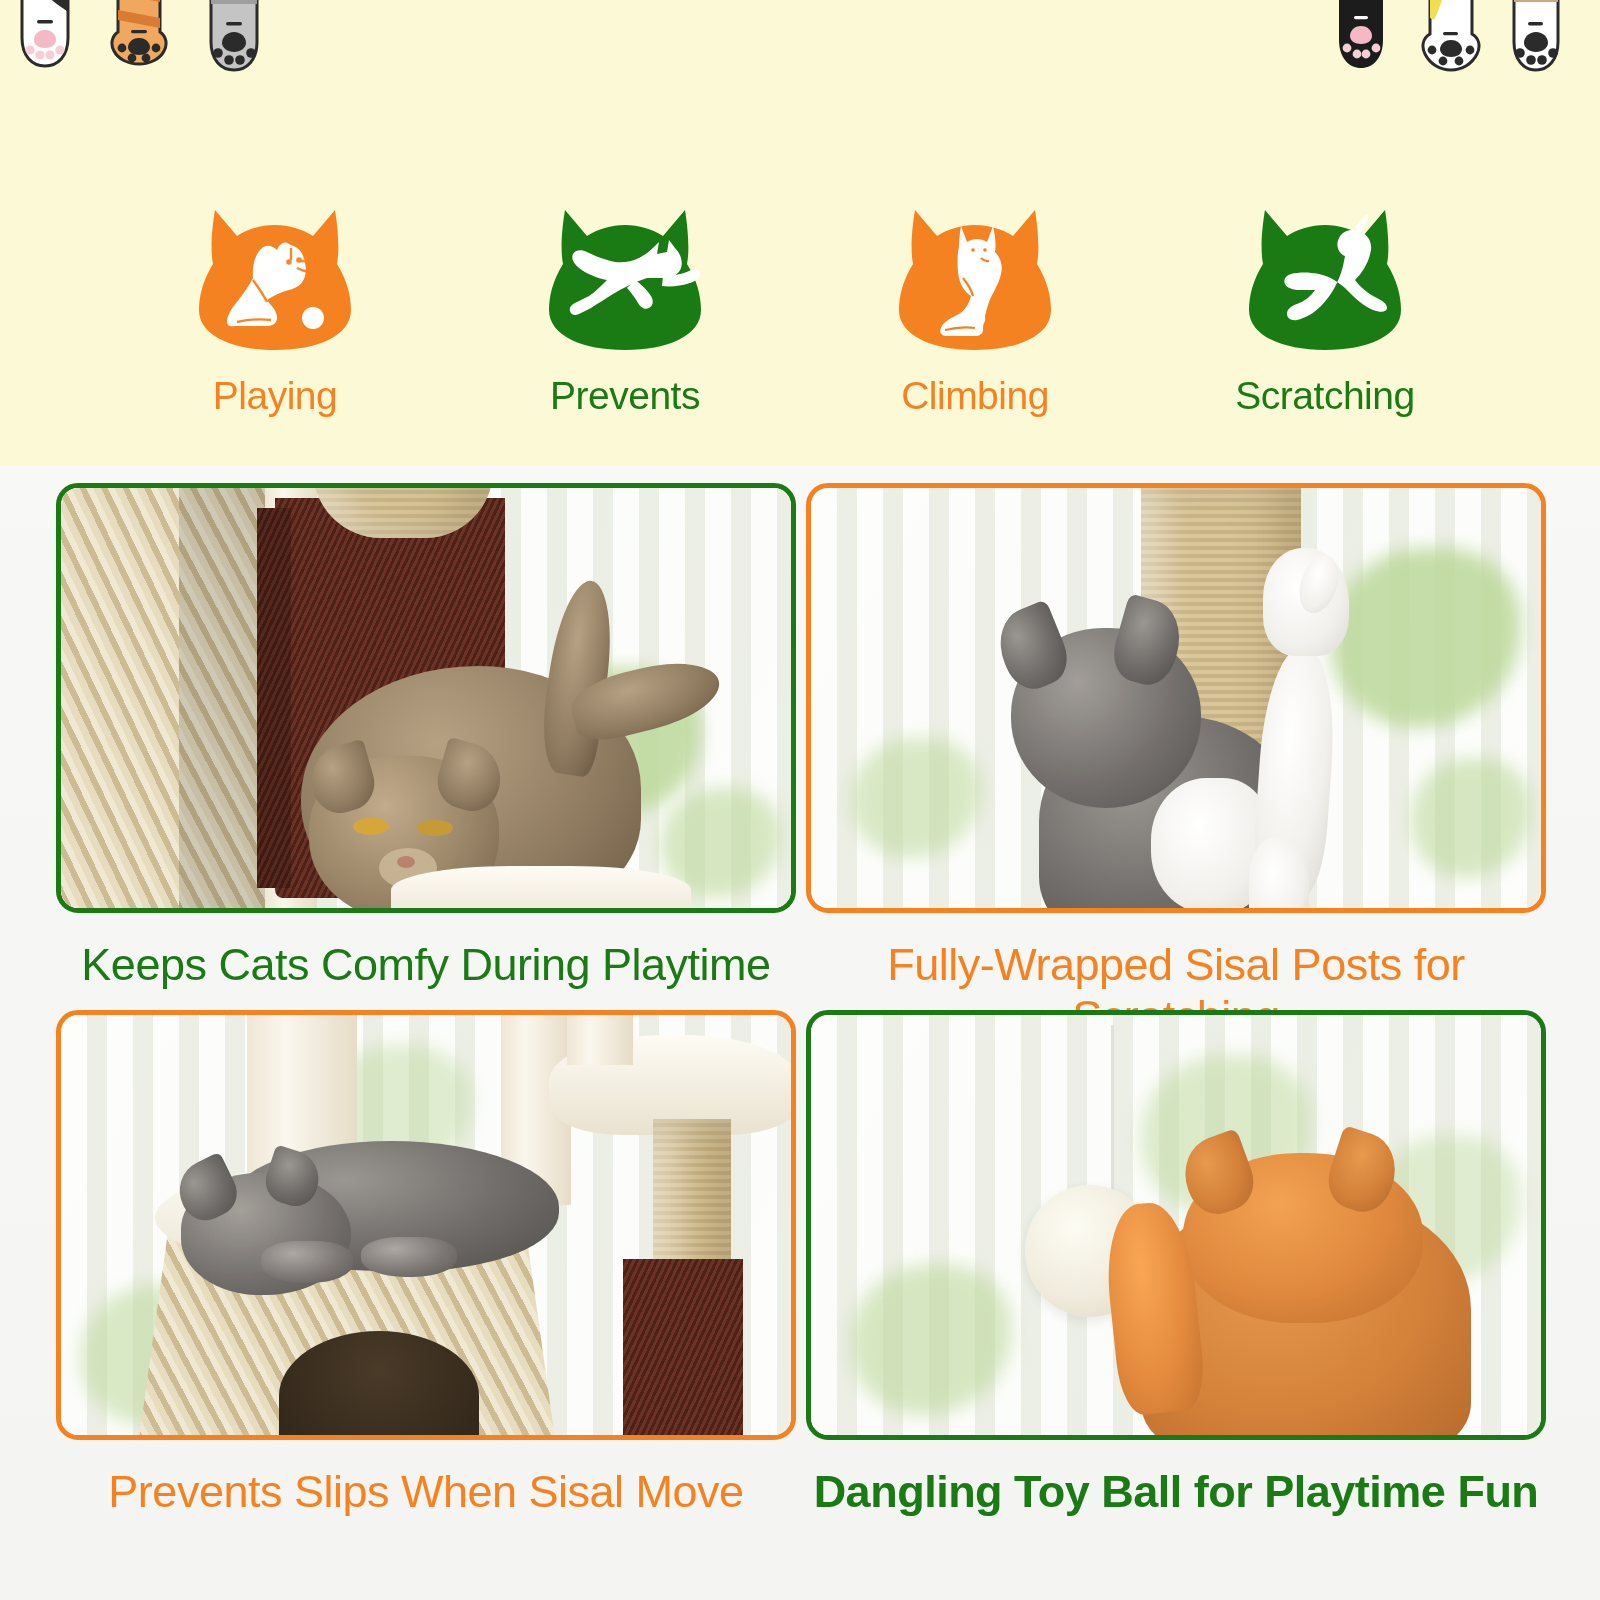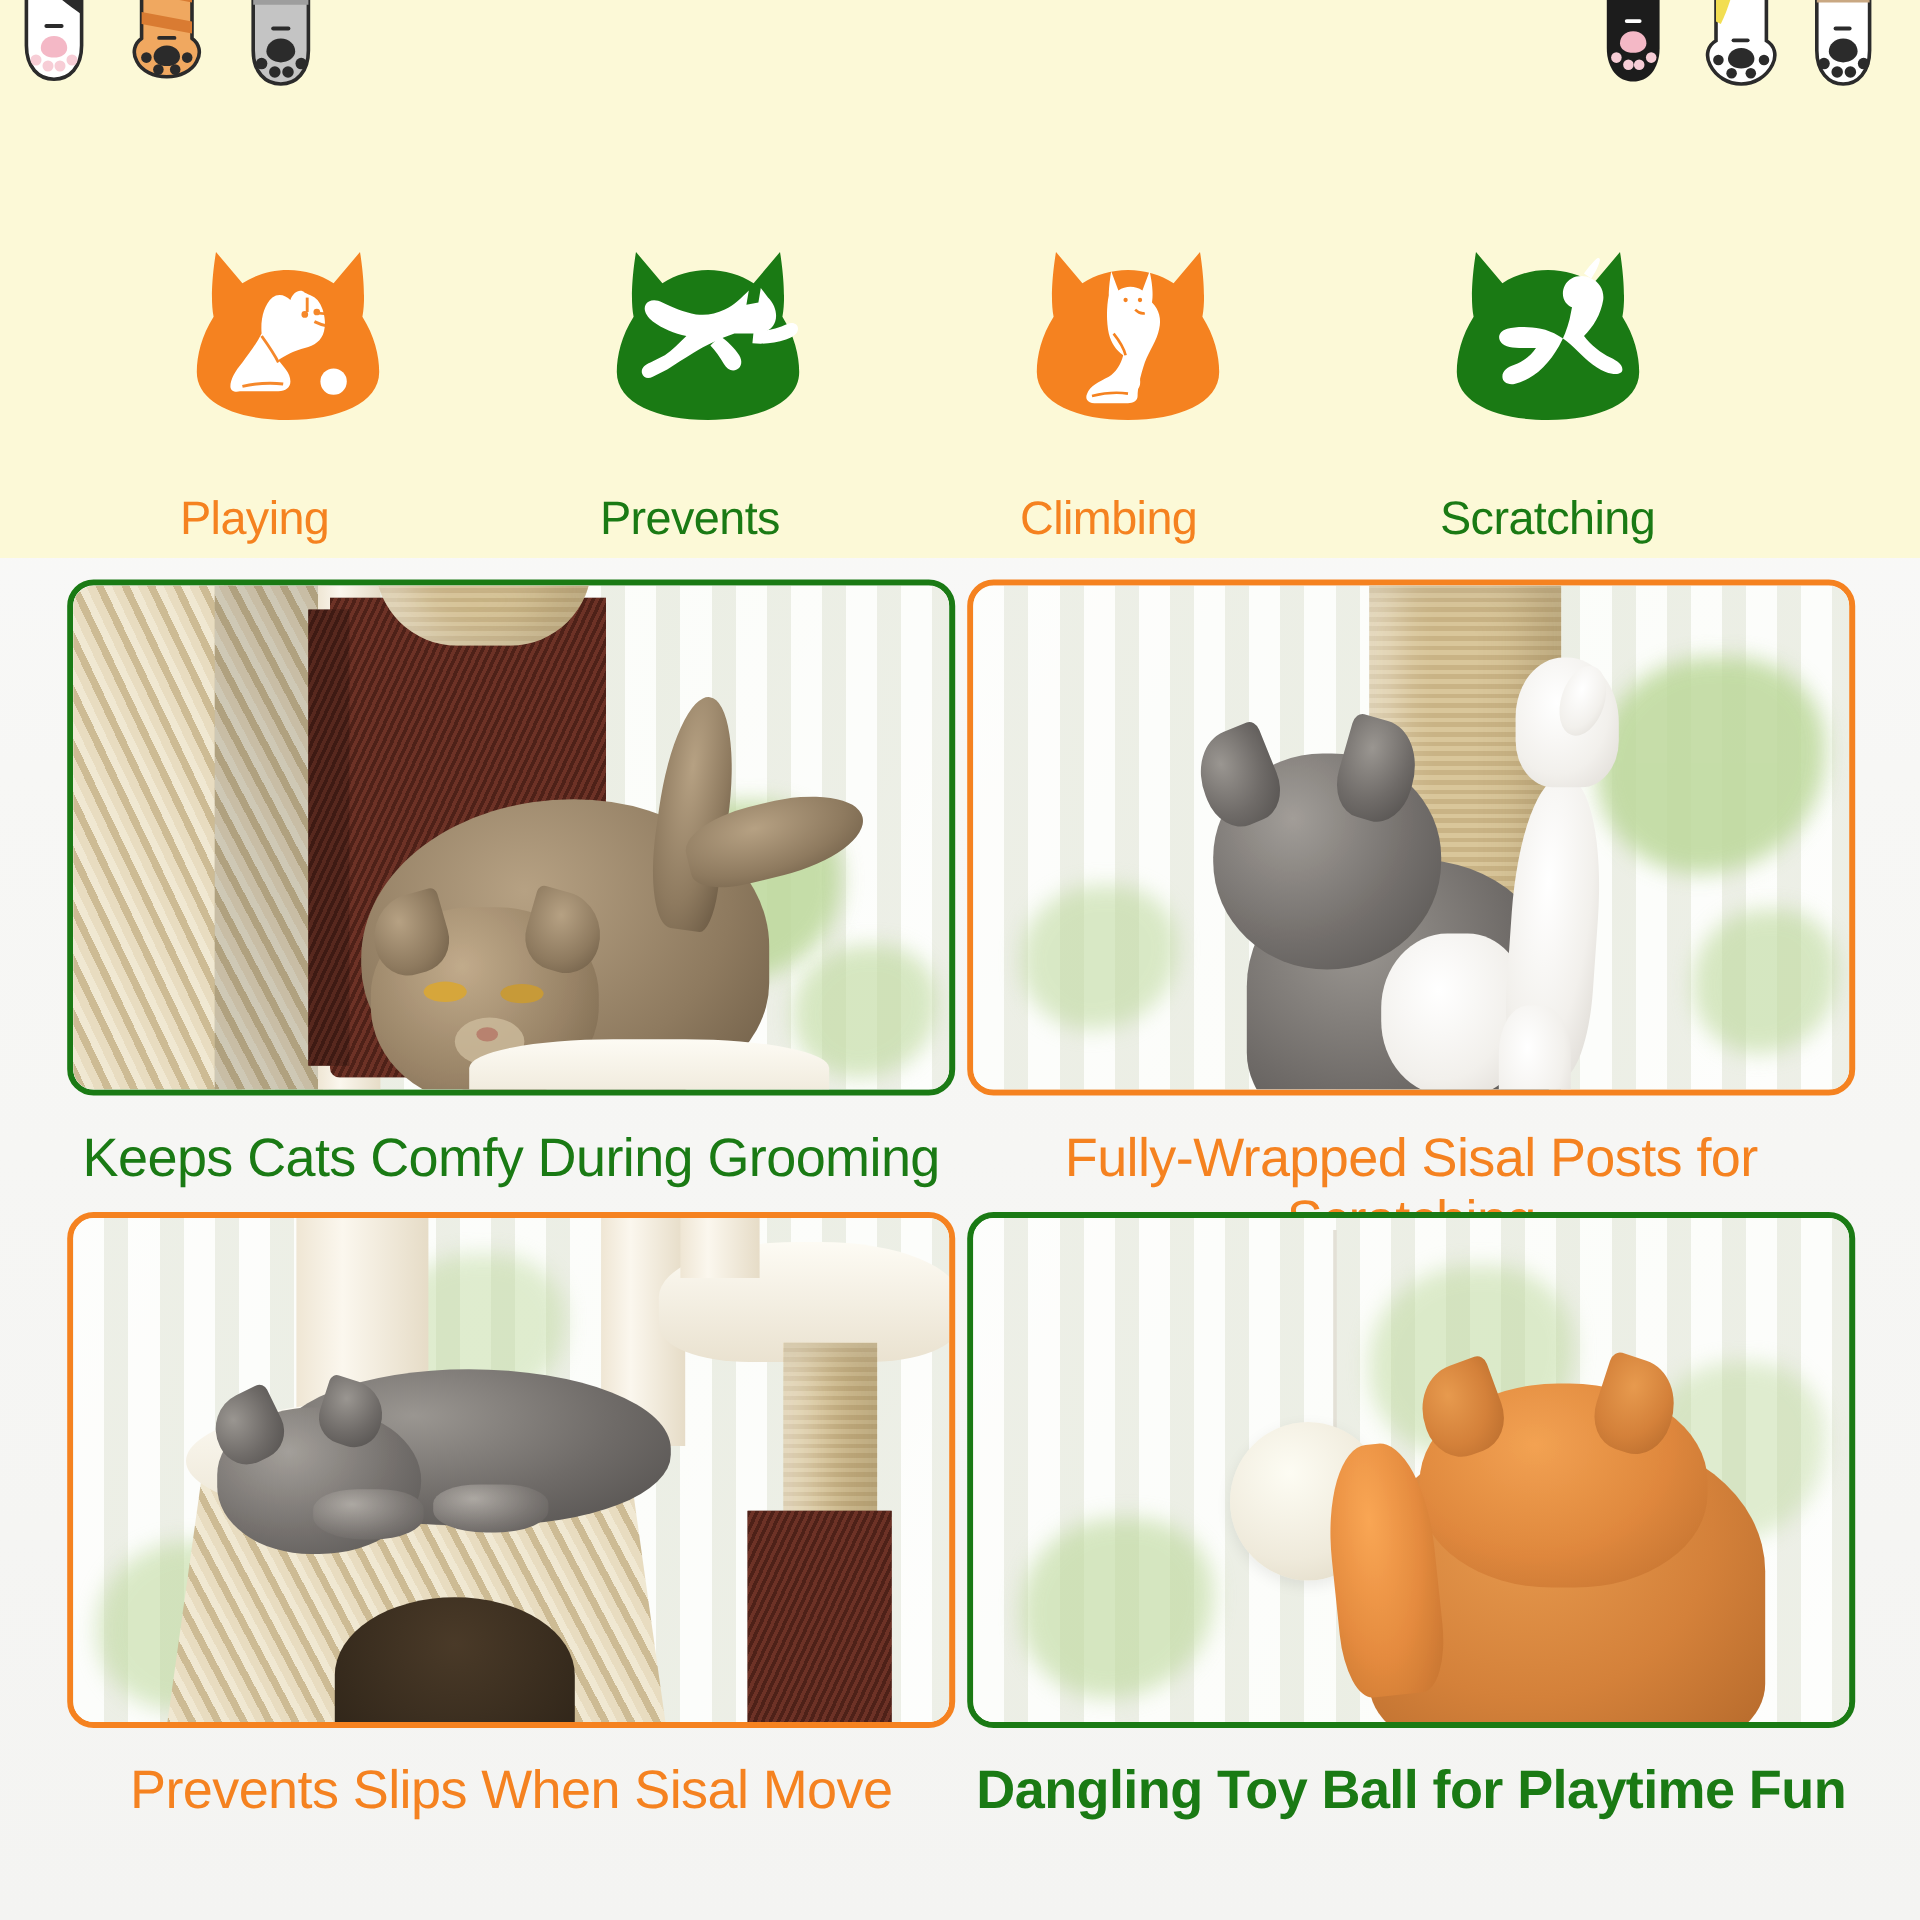--- a/index.html
+++ b/index.html
@@ -60,21 +60,21 @@
     position: absolute;
     left: 150px; top: 196px;
     width: 1300px;
     display: flex;
     justify-content: space-between;
   }
   .feature {
     width: 250px;
     display: flex;
     flex-direction: column;
-    gap: 37px;
+    align-items: center;
   }
   .feature-icon { width: 180px; height: 160px; display: block; }
   .feature-label {
     margin-top: 18px;
     font-size: 39px;
     font-family: "Liberation Sans", sans-serif;
     letter-spacing: -0.5px;
   }
   .lbl-orange { color: #f58220; }
   .lbl-green  { color: #1a7a14; }
@@ -353,21 +353,21 @@
 
           <div style="position:absolute; left:318px; top:360px; width:58px; height:40px; border-radius:50%; background:#cdbb9c; opacity:0.8;"></div>
           <div style="position:absolute; left:336px; top:368px; width:18px; height:12px; border-radius:50%; background:#b8826f;"></div>
 
           <div class="fur-tabby" style="left:488px; top:92px; width:58px; height:195px; border-radius:50% 50% 18% 40%; transform:rotate(8deg);"></div>
           <div class="fur-tabby" style="left:510px; top:180px; width:150px; height:62px; border-radius:40% 50% 50% 30%; transform:rotate(-14deg);"></div>
 
           <div style="position:absolute; left:330px; top:378px; width:300px; height:60px; border-radius:40% 40% 8px 8px; background:linear-gradient(180deg,#fdfbf4,#ece5d5);"></div>
         </div>
       </div>
-      <div class="caption cap-green">Keeps Cats Comfy During Grooming</div>
+      <div class="caption cap-green">Keeps Cats Comfy During Playtime</div>
     </div>
 
     <div class="cell cell-2">
       <div class="photo border-orange">
         <div class="photo-inner">
           <div class="bg-window"></div>
           <div class="leaf" style="left:520px; top:60px; width:190px; height:180px;"></div>
           <div class="leaf" style="left:40px; top:250px; width:130px; height:120px; opacity:0.55;"></div>
           <div class="leaf" style="left:600px; top:270px; width:120px; height:120px; opacity:0.6;"></div>
 

